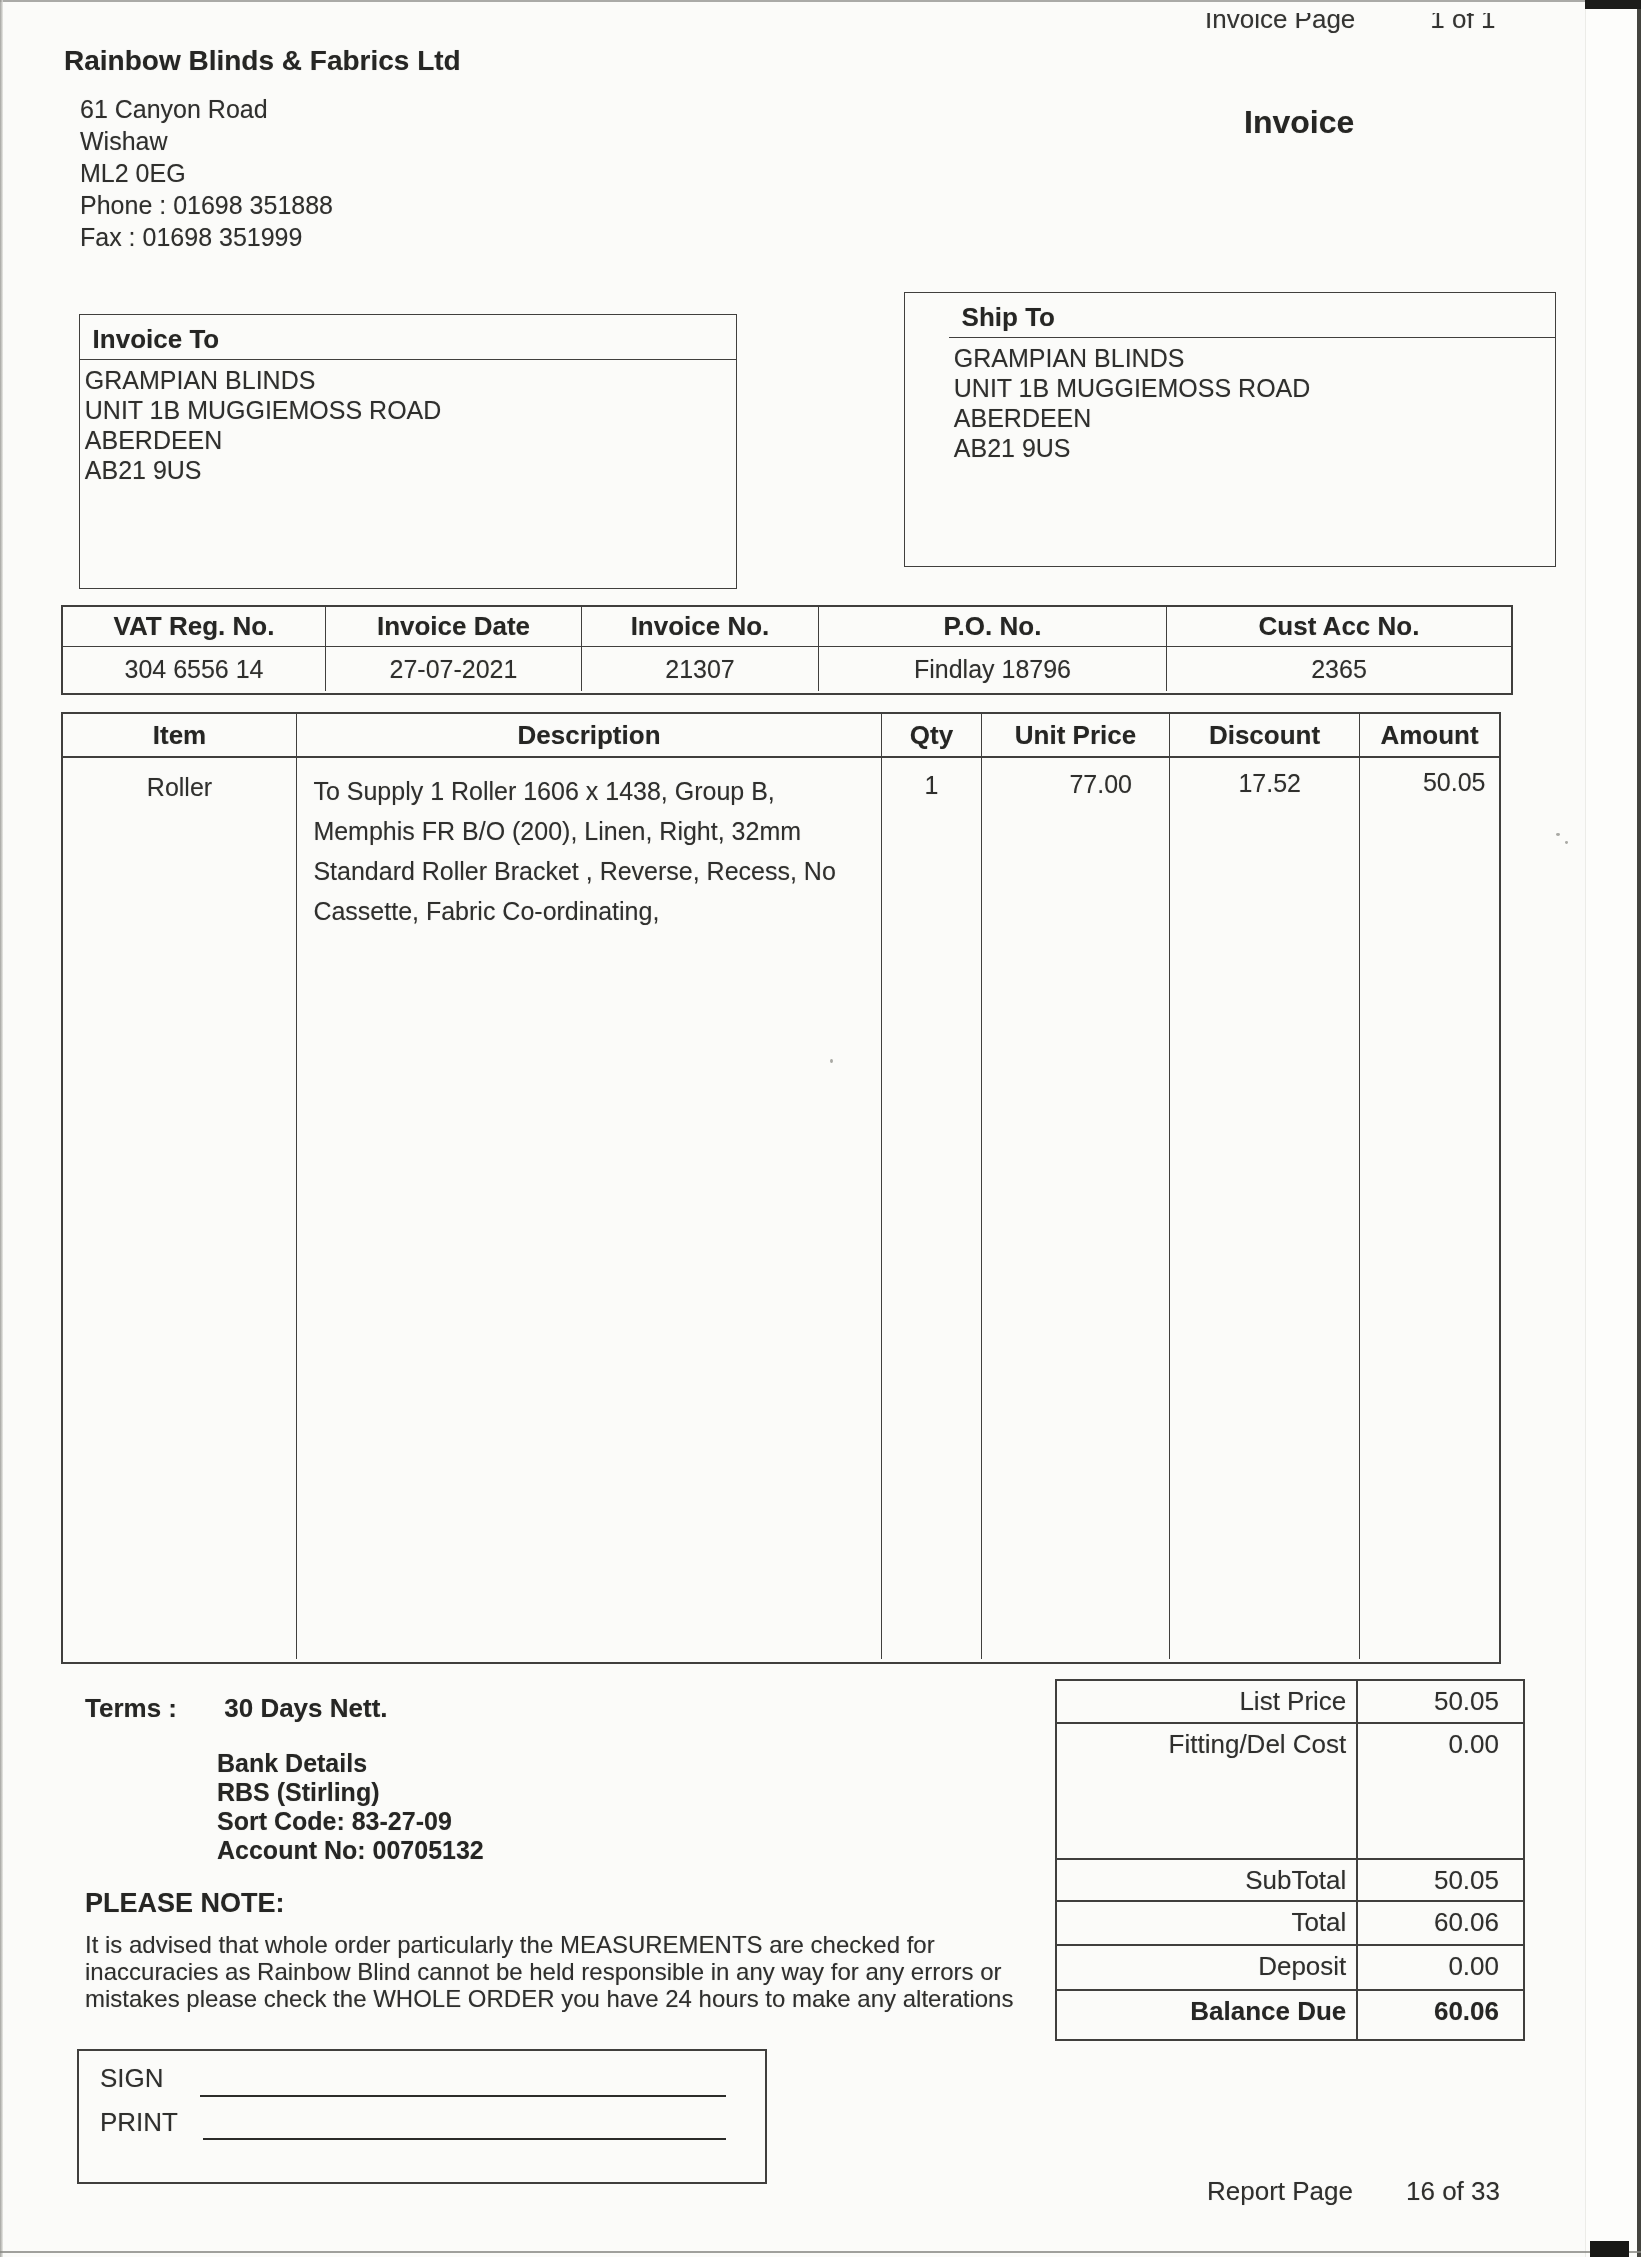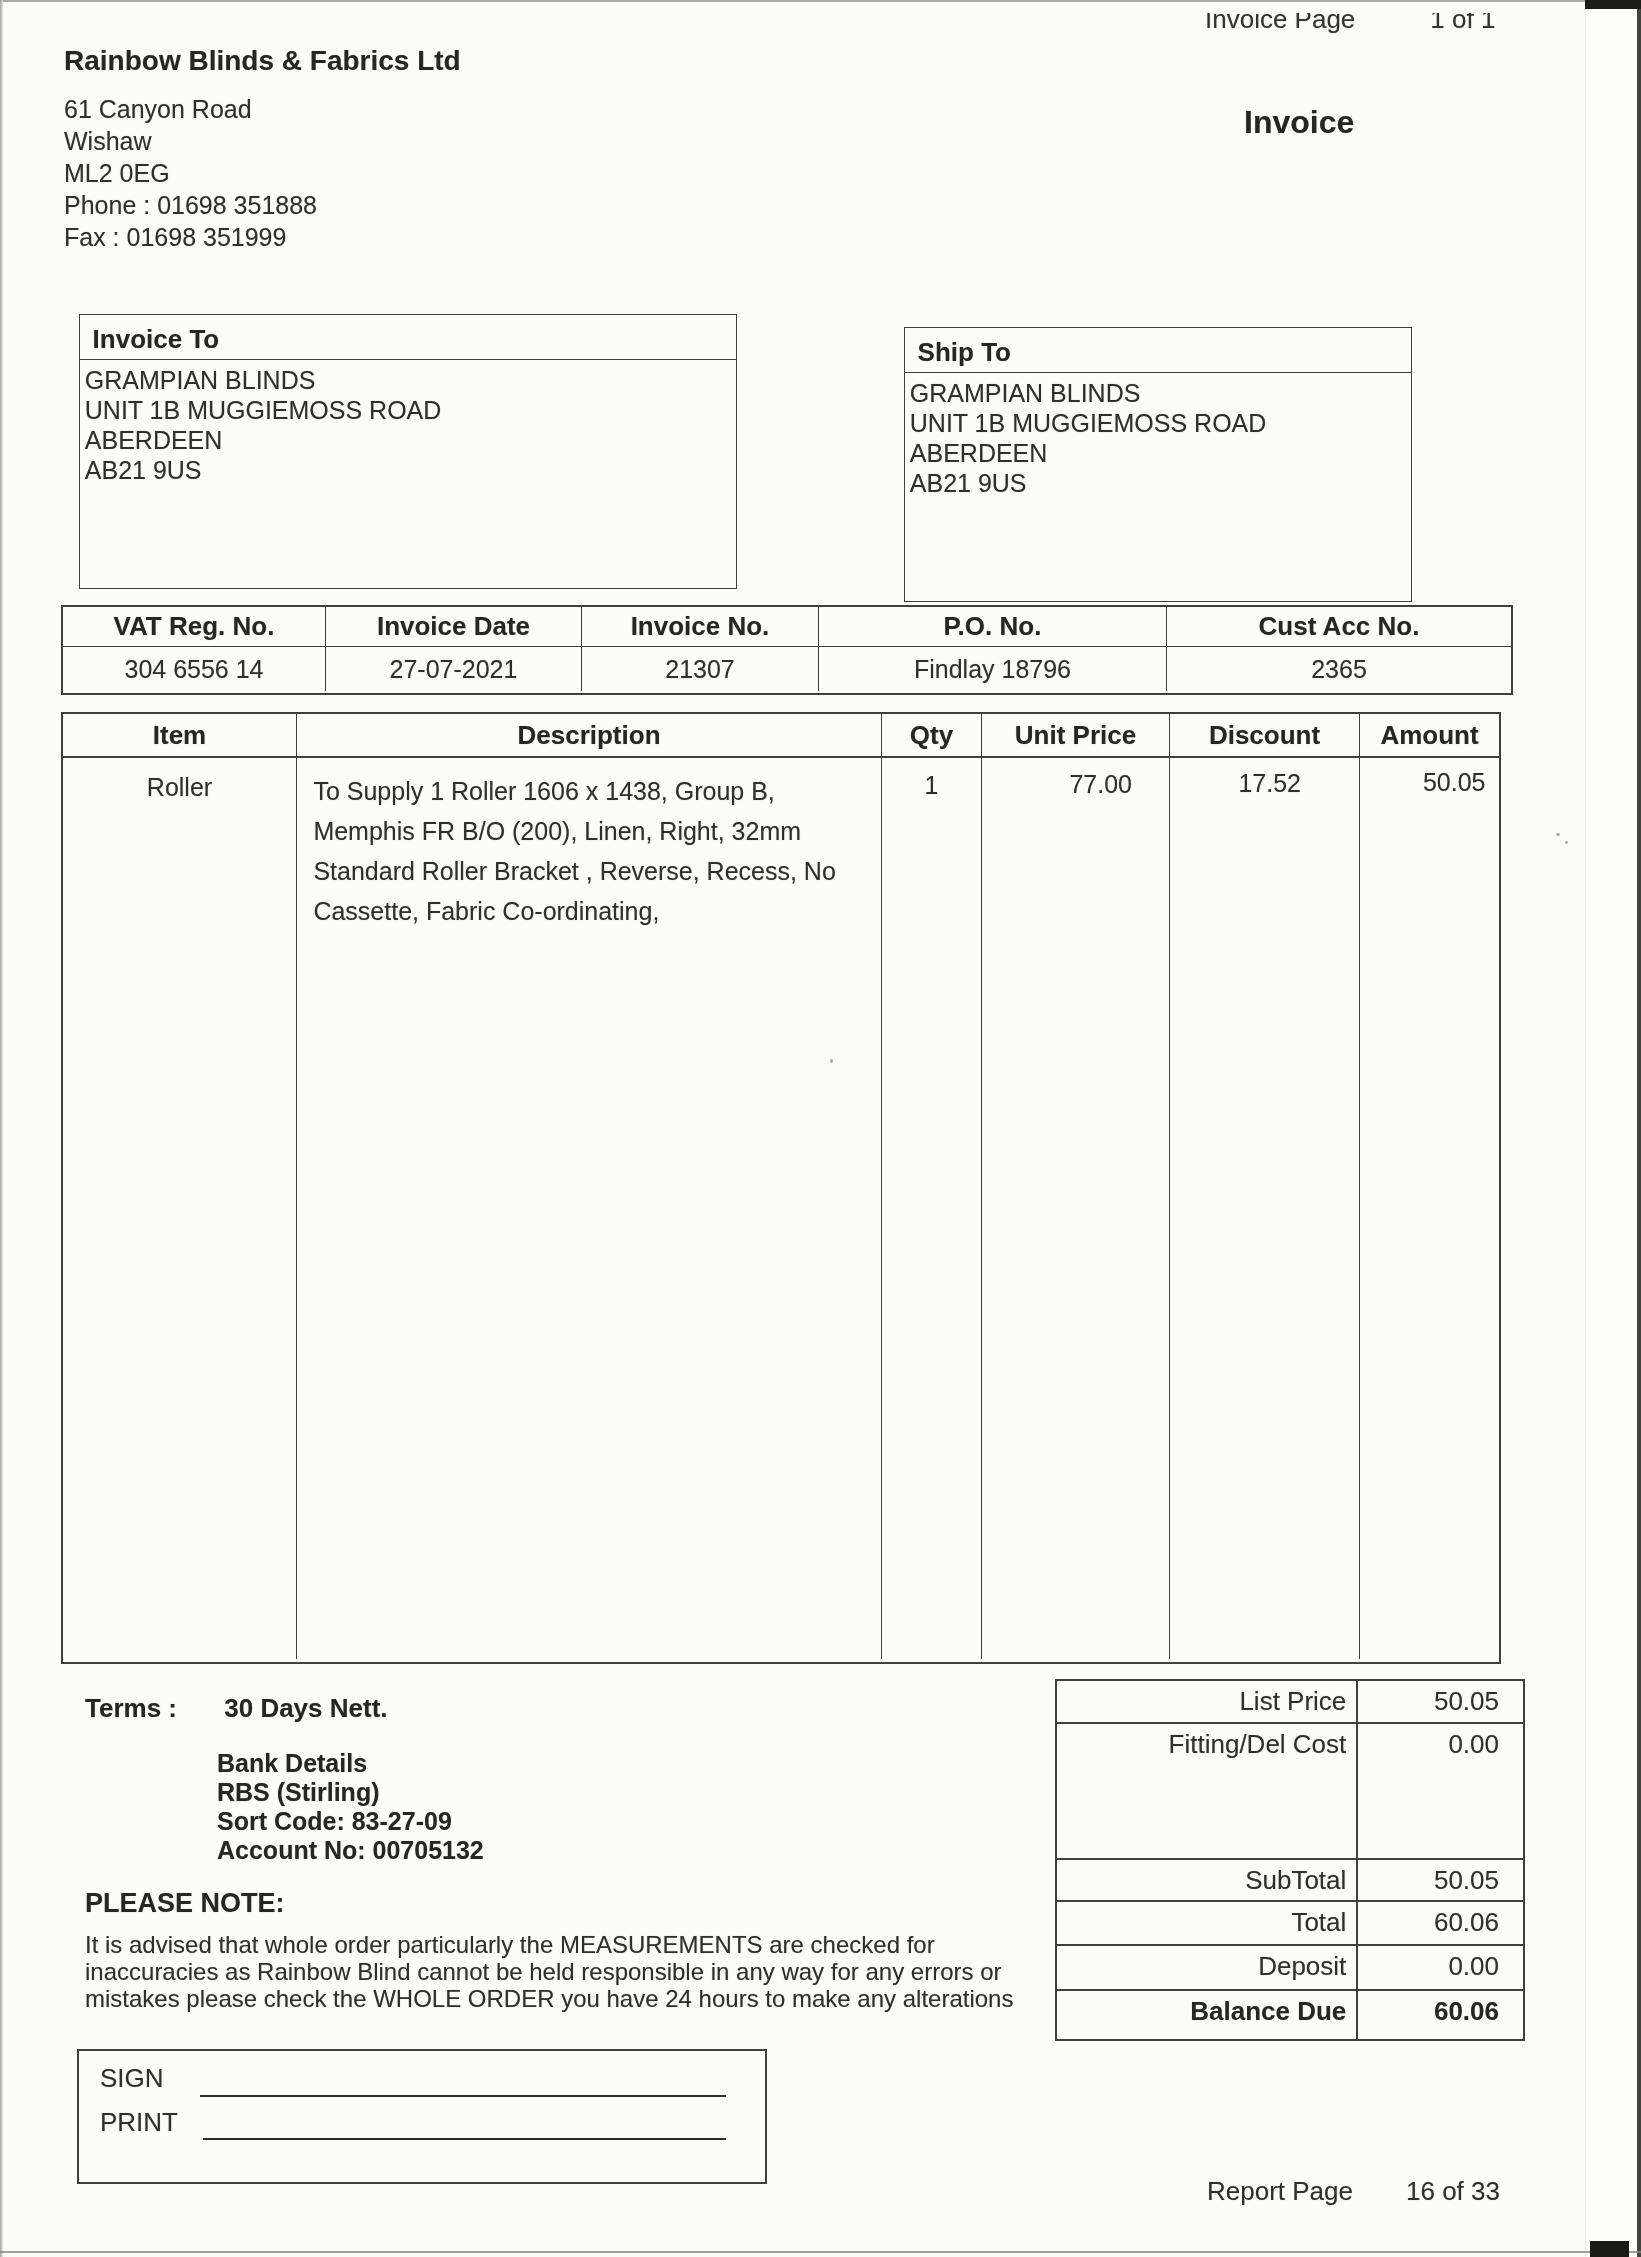--- a/index.html
+++ b/index.html
@@ -19,27 +19,27 @@
   .edge-bottom { position:absolute; bottom:3.9px; left:0; width:100%; height:1.9px; background:#8a8a85; opacity:.8; }
   .corner-br   { position:absolute; bottom:0; right:11.6px; width:39px; height:16.4px; background:#191917; }
   .speck { position:absolute; background:#a9a9a4; border-radius:50%; }
 
   
   .cut-top { position:absolute; left:1205px; top:12.6px; height:23px; overflow:hidden; display:flex; gap:75px; }
   .cut-top span { display:block; margin-top:-8.7px; font-size:26px; color:#343432; white-space:nowrap; }
 
   
   .company-name { position:absolute; left:64px; top:45px; font-size:28px; font-weight:bold; color:#262624; }
-  .company-address { position:absolute; left:64px; top:93px; font-size:25px; line-height:32px; }
+  .company-address { position:absolute; left:80px; top:93px; font-size:25px; line-height:32px; }
   .invoice-title { position:absolute; left:1244px; top:104px; font-size:32px; font-weight:bold; color:#262624; }
 
   
   .addr-box { position:absolute; border:1.9px solid #403f3d; box-sizing:border-box; background:transparent; }
   .box-invoice-to { left:79px;  top:314px; width:658px; height:275px; }
-  .box-ship-to    { left:904px; top:327px; width:508px; height:275px; }
+  .box-ship-to    { left:904px; top:292px; width:652px; height:275px;padding-left:44px; }
   .addr-box-header { height:45px; border-bottom:1.9px solid #403f3d; box-sizing:border-box; font-size:26px; font-weight:bold; padding:8.7px 0 0 12.6px; color:#262624; }
   .addr-box-body { padding:4.8px 0 0 4.8px; font-size:25px; line-height:30px; }
 
   
   .meta-table { position:absolute; left:61px; top:605px; width:1452px; height:90px; border:2.9px solid #403f3d; box-sizing:border-box; }
   .meta-row { display:grid; grid-template-columns:263px 256px 237px 348px 1fr; }
   .meta-row > div { border-right:1.9px solid #403f3d; display:flex; align-items:center; justify-content:center; }
   .meta-row > div:last-child { border-right:none; }
   .meta-head { height:40px; border-bottom:1.9px solid #403f3d; box-sizing:border-box; }
   .meta-head > div { font-weight:bold; font-size:26px; color:#262624; }

